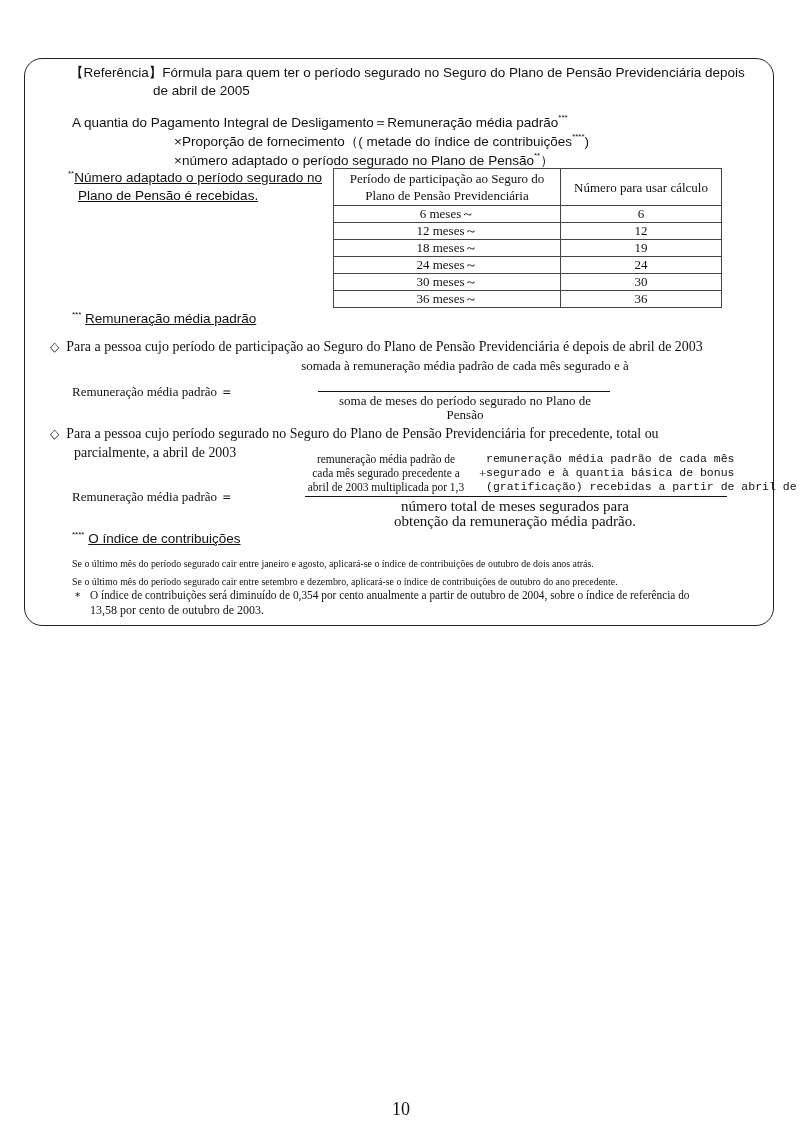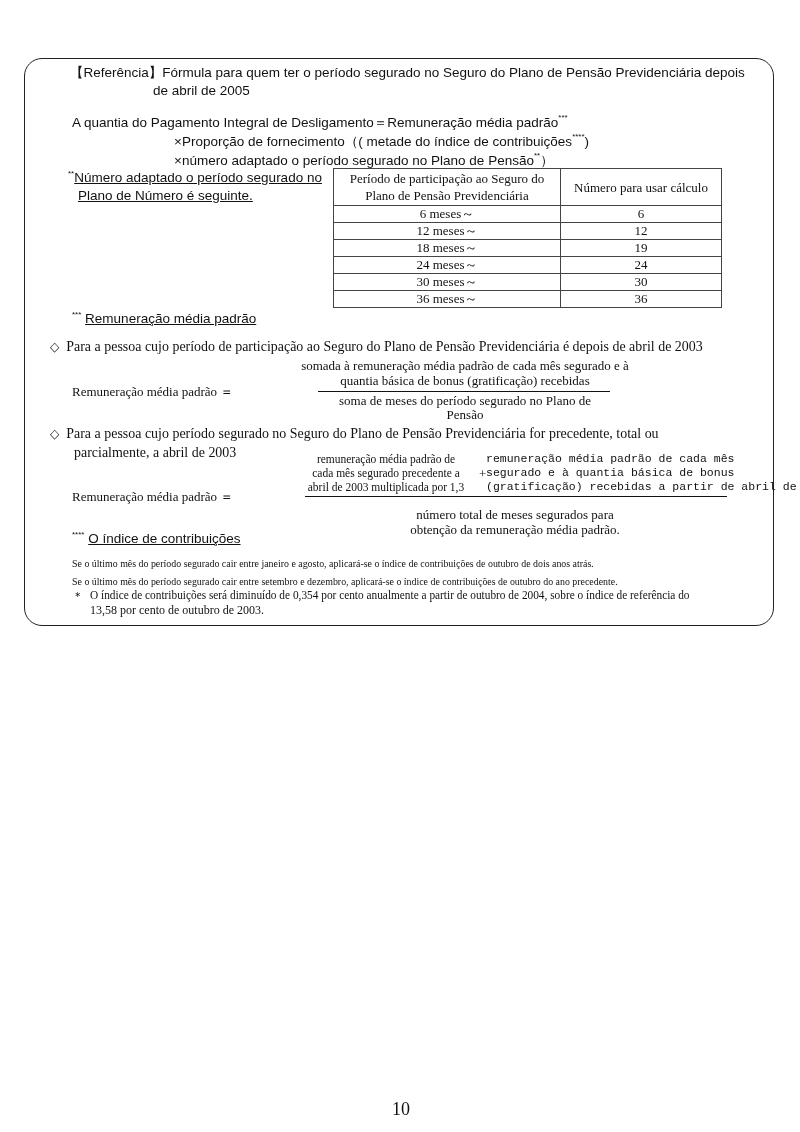--- a/index.html
+++ b/index.html
@@ -33,21 +33,21 @@
 <div class="abs sans" style="left:174px; top:133px; font-size:13.5px;text-align:center;">
   <span>×</span><span>Proporção de fornecimento（( metade do índice de contribuições</span><span class="sup">****</span><span>)</span>
 </div>
 <div class="abs sans" style="left:174px; top:152px; font-size:13.5px;">
   <span>×</span><span>número adaptado o período segurado no Plano de Pensão</span><span class="sup">**</span><span>）</span>
 </div>
 
 <div class="abs sans" style="left:68px; top:170px; font-size:13.5px;">
   <span class="sup">**</span><span class="u">Número adaptado o período segurado no</span>
 </div>
-<div class="abs sans u" style="left:78px; top:188px; font-size:13.5px;">Plano de Número é seguinte.</div>
+<div class="abs sans u" style="left:78px; top:188px; font-size:13.5px;">Plano de Pensão é recebidas.</div>
 
 <table class="t">
   <tbody>
       <tr>
     <td class="h" style="width:226px;">
       <span>Período de participação ao Seguro do</span><br><span>Plano de Pensão Previdenciária</span>
     </td>
     <td class="h">Número para usar cálculo</td>
   </tr>
   <tr>
@@ -79,41 +79,41 @@
 
 <div class="abs sans" style="left:72px; top:311px; font-size:13.5px;">
   <span class="sup">***</span> <span class="u">Remuneração média padrão</span>
 </div>
 
 <div class="abs serif" style="left:50px; top:338px; font-size:15px; transform:scaleX(0.93); transform-origin:left;">
   <span class="diamond">◇</span>&nbsp;&nbsp;<span>Para a pessoa cujo período de participação ao Seguro do Plano de Pensão Previdenciária é depois de abril de 2003</span>
 </div>
 <div class="abs serif" style="left:72px; top:383px; font-size:13px;">Remuneração média padrão ＝</div>
 <div class="abs serif c" style="left:300px; top:358px; width:330px; font-size:13px; line-height:15px;">
-  <span>somada à remuneração média padrão de cada mês segurado e à</span><br><span>quantia básica de bonus (gratificação) recebidas</span>
+  <span>somada à remuneração média padrão de cada mês segurado e à</span><br>
 </div>
 <div class="fracline" style="left:318px; top:391px; width:292px;"></div>
 <div class="abs serif c" style="left:300px; top:394px; width:330px; font-size:13px; line-height:14px;">
   <span>soma de meses do período segurado no Plano de</span><br><span>Pensão</span>
 </div>
 
 <div class="abs serif" style="left:50px; top:425px; font-size:15px; transform:scaleX(0.93); transform-origin:left;">
   <span class="diamond">◇</span>&nbsp;&nbsp;<span>Para a pessoa cujo período segurado no Seguro do Plano de Pensão Previdenciária for precedente, total ou</span>
 </div>
 <div class="abs serif" style="left:74px; top:444px; font-size:15px; transform:scaleX(0.93); transform-origin:left;">parcialmente, a abril de 2003</div>
 <div class="abs serif" style="left:72px; top:488px; font-size:13px;">Remuneração média padrão ＝</div>
 <div class="abs serif c" style="left:296px; top:452px; width:180px; font-size:11.5px; line-height:14px;">
   <span>remuneração média padrão de</span><br><span>cada mês segurado precedente a</span><br><span>abril de 2003 multiplicada por 1,3</span>
 </div>
 <div class="abs serif" style="left:479px; top:466px; font-size:13px;">+</div>
 <div class="abs serif c" style="left:486px; top:452px; width:246px; font-size:11.5px; line-height:14px;font-family:Liberation Mono, monospace;">
   <span>remuneração média padrão de cada mês</span><br><span>segurado e à quantia básica de bonus</span><br><span>(gratificação) recebidas a partir de abril de 2003</span>
 </div>
 <div class="fracline" style="left:305px; top:496px; width:422px;"></div>
-<div class="abs serif c" style="left:330px; top:499px; width:370px; font-size:13px; line-height:15px;margin-top:8px;">
+<div class="abs serif c" style="left:330px; top:499px; width:370px; font-size:15px; line-height:15px;">
   <span>número total de meses segurados para</span><br><span>obtenção da remuneração média padrão.</span>
 </div>
 
 <div class="abs sans" style="left:72px; top:531px; font-size:13.5px;">
   <span class="sup">****</span> <span class="u">O índice de contribuições</span>
 </div>
 
 <div class="abs serif" style="left:72px; top:557px; font-size:11px; transform:scaleX(0.9); transform-origin:left;">Se o último mês do período segurado cair entre janeiro e agosto, aplicará-se o índice de contribuições de outubro de dois anos atrás.</div>
 <div class="abs serif" style="left:72px; top:575px; font-size:11px; transform:scaleX(0.9); transform-origin:left;">Se o último mês do período segurado cair entre setembro e dezembro, aplicará-se o índice de contribuições de outubro do ano precedente.</div>
 <div class="abs serif" style="left:72px; top:589px; font-size:11.5px;">＊</div>

